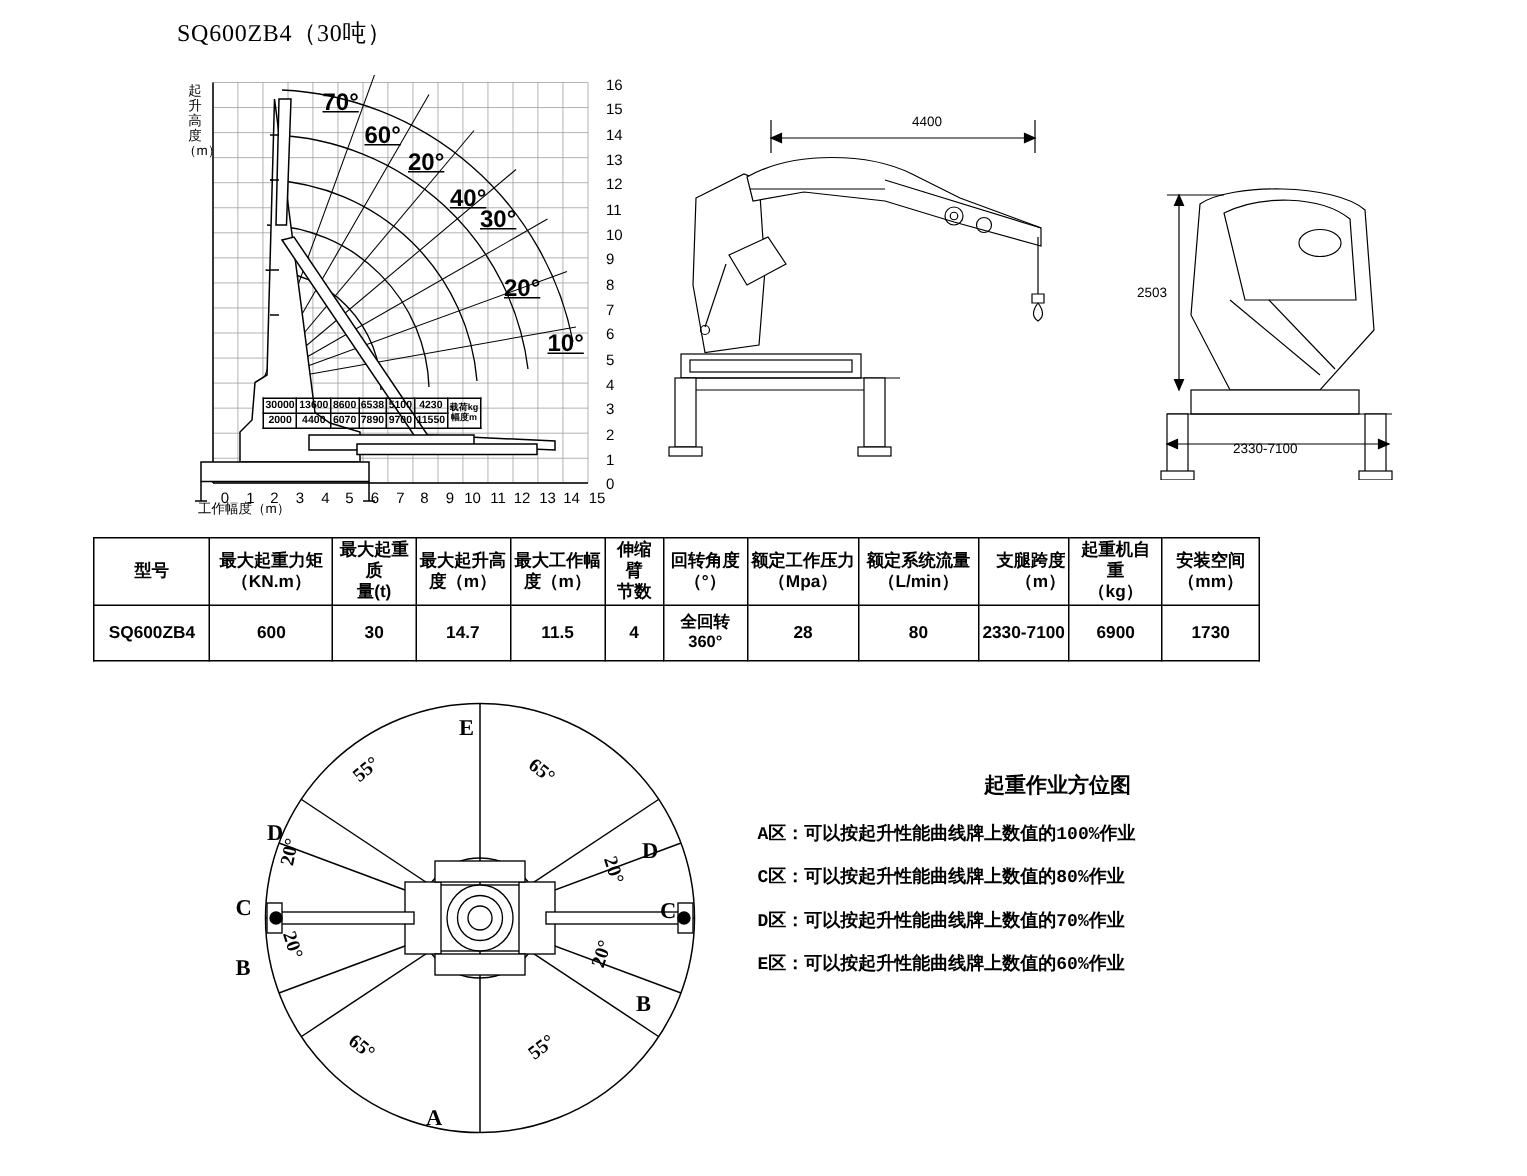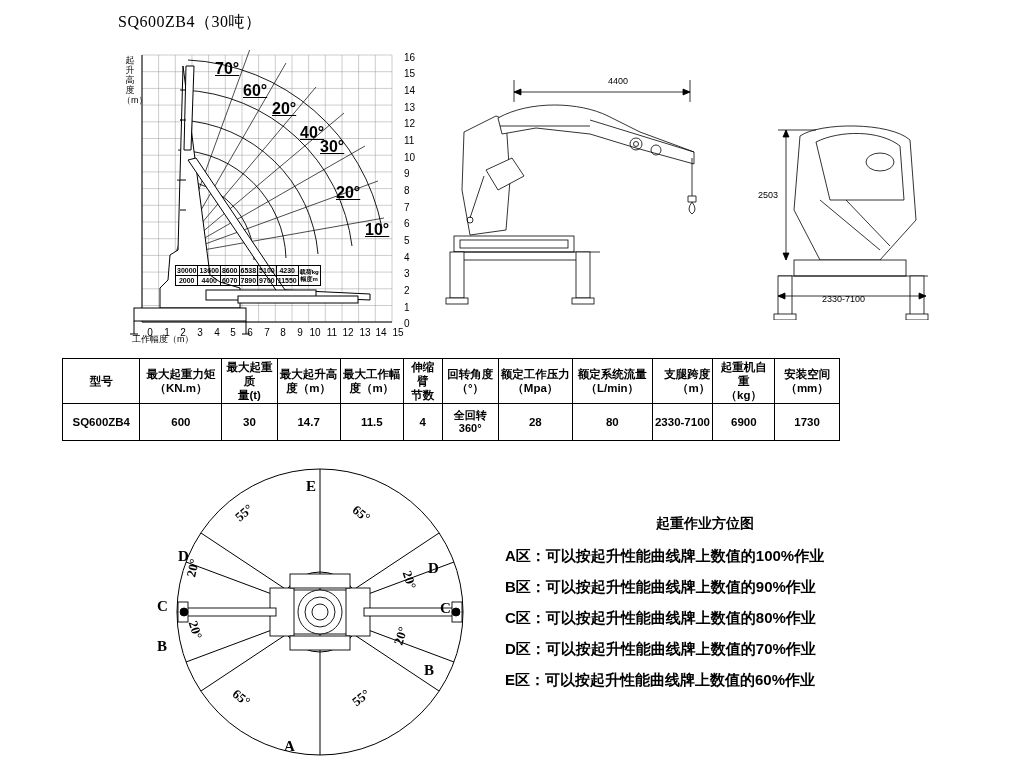--- a/index.html
+++ b/index.html
@@ -25,21 +25,21 @@
   
   #spec-table{left:62px;top:358px;border-collapse:collapse;width:778px;font-size:11.5px;}
   #spec-table th,#spec-table td{border:1px solid #000;text-align:center;vertical-align:middle;}
   #spec-table th{font-weight:bold;height:42px;line-height:14px;padding:1px 2px;}
   #spec-table td{height:34px;font-weight:bold;padding:1px 2px;}
   .zone-letter{position:absolute;font-size:15px;font-weight:bold;font-family:"Liberation Serif",serif;}
   .zone-ang{position:absolute;font-size:13px;font-weight:bold;font-family:"Liberation Serif",serif;}
   
   #legend{left:505px;top:515px;width:400px;}
   #legend h3{margin:0 0 14px 0;font-size:14px;font-weight:bold;text-align:center;font-family:"Liberation Serif",serif;}
-  #legend p{margin:0 0 12px 0;font-size:15px;font-weight:bold;font-family:Liberation Sans, sans-serif;}
+  #legend p{margin:0 0 12px 0;font-size:12px;font-weight:bold;font-family:Liberation Mono, monospace;}
   .dim-label{position:absolute;font-size:9px;}
 </style>
 </head>
 <body>
 
 <div class="abs" id="model-title">SQ600ZB4（30吨）</div>
 
 <div class="abs" id="y-axis-title">起升高度（m）</div>
 <div class="abs" id="x-axis-title">工作幅度（m）</div>
 
@@ -387,17 +387,16 @@
 <div class="zone-ang" style="left:184px;top:560px;transform:rotate(-78deg);">20°</div>
 <div class="zone-ang" style="left:186px;top:622px;transform:rotate(72deg);">20°</div>
 <div class="zone-ang" style="left:400px;top:572px;transform:rotate(72deg);">20°</div>
 <div class="zone-ang" style="left:392px;top:628px;transform:rotate(-72deg);">20°</div>
 <div class="zone-ang" style="left:232px;top:690px;transform:rotate(38deg);">65°</div>
 <div class="zone-ang" style="left:352px;top:690px;transform:rotate(-38deg);">55°</div>
 
 <div class="abs" id="legend">
   <h3>起重作业方位图</h3>
   <p>A区：可以按起升性能曲线牌上数值的100%作业</p>
-  <p>B区：可以按起升性能曲线牌上数值的90%作业</p>
   <p>C区：可以按起升性能曲线牌上数值的80%作业</p>
   <p>D区：可以按起升性能曲线牌上数值的70%作业</p>
   <p>E区：可以按起升性能曲线牌上数值的60%作业</p>
 </div>
 
 </body></html>

